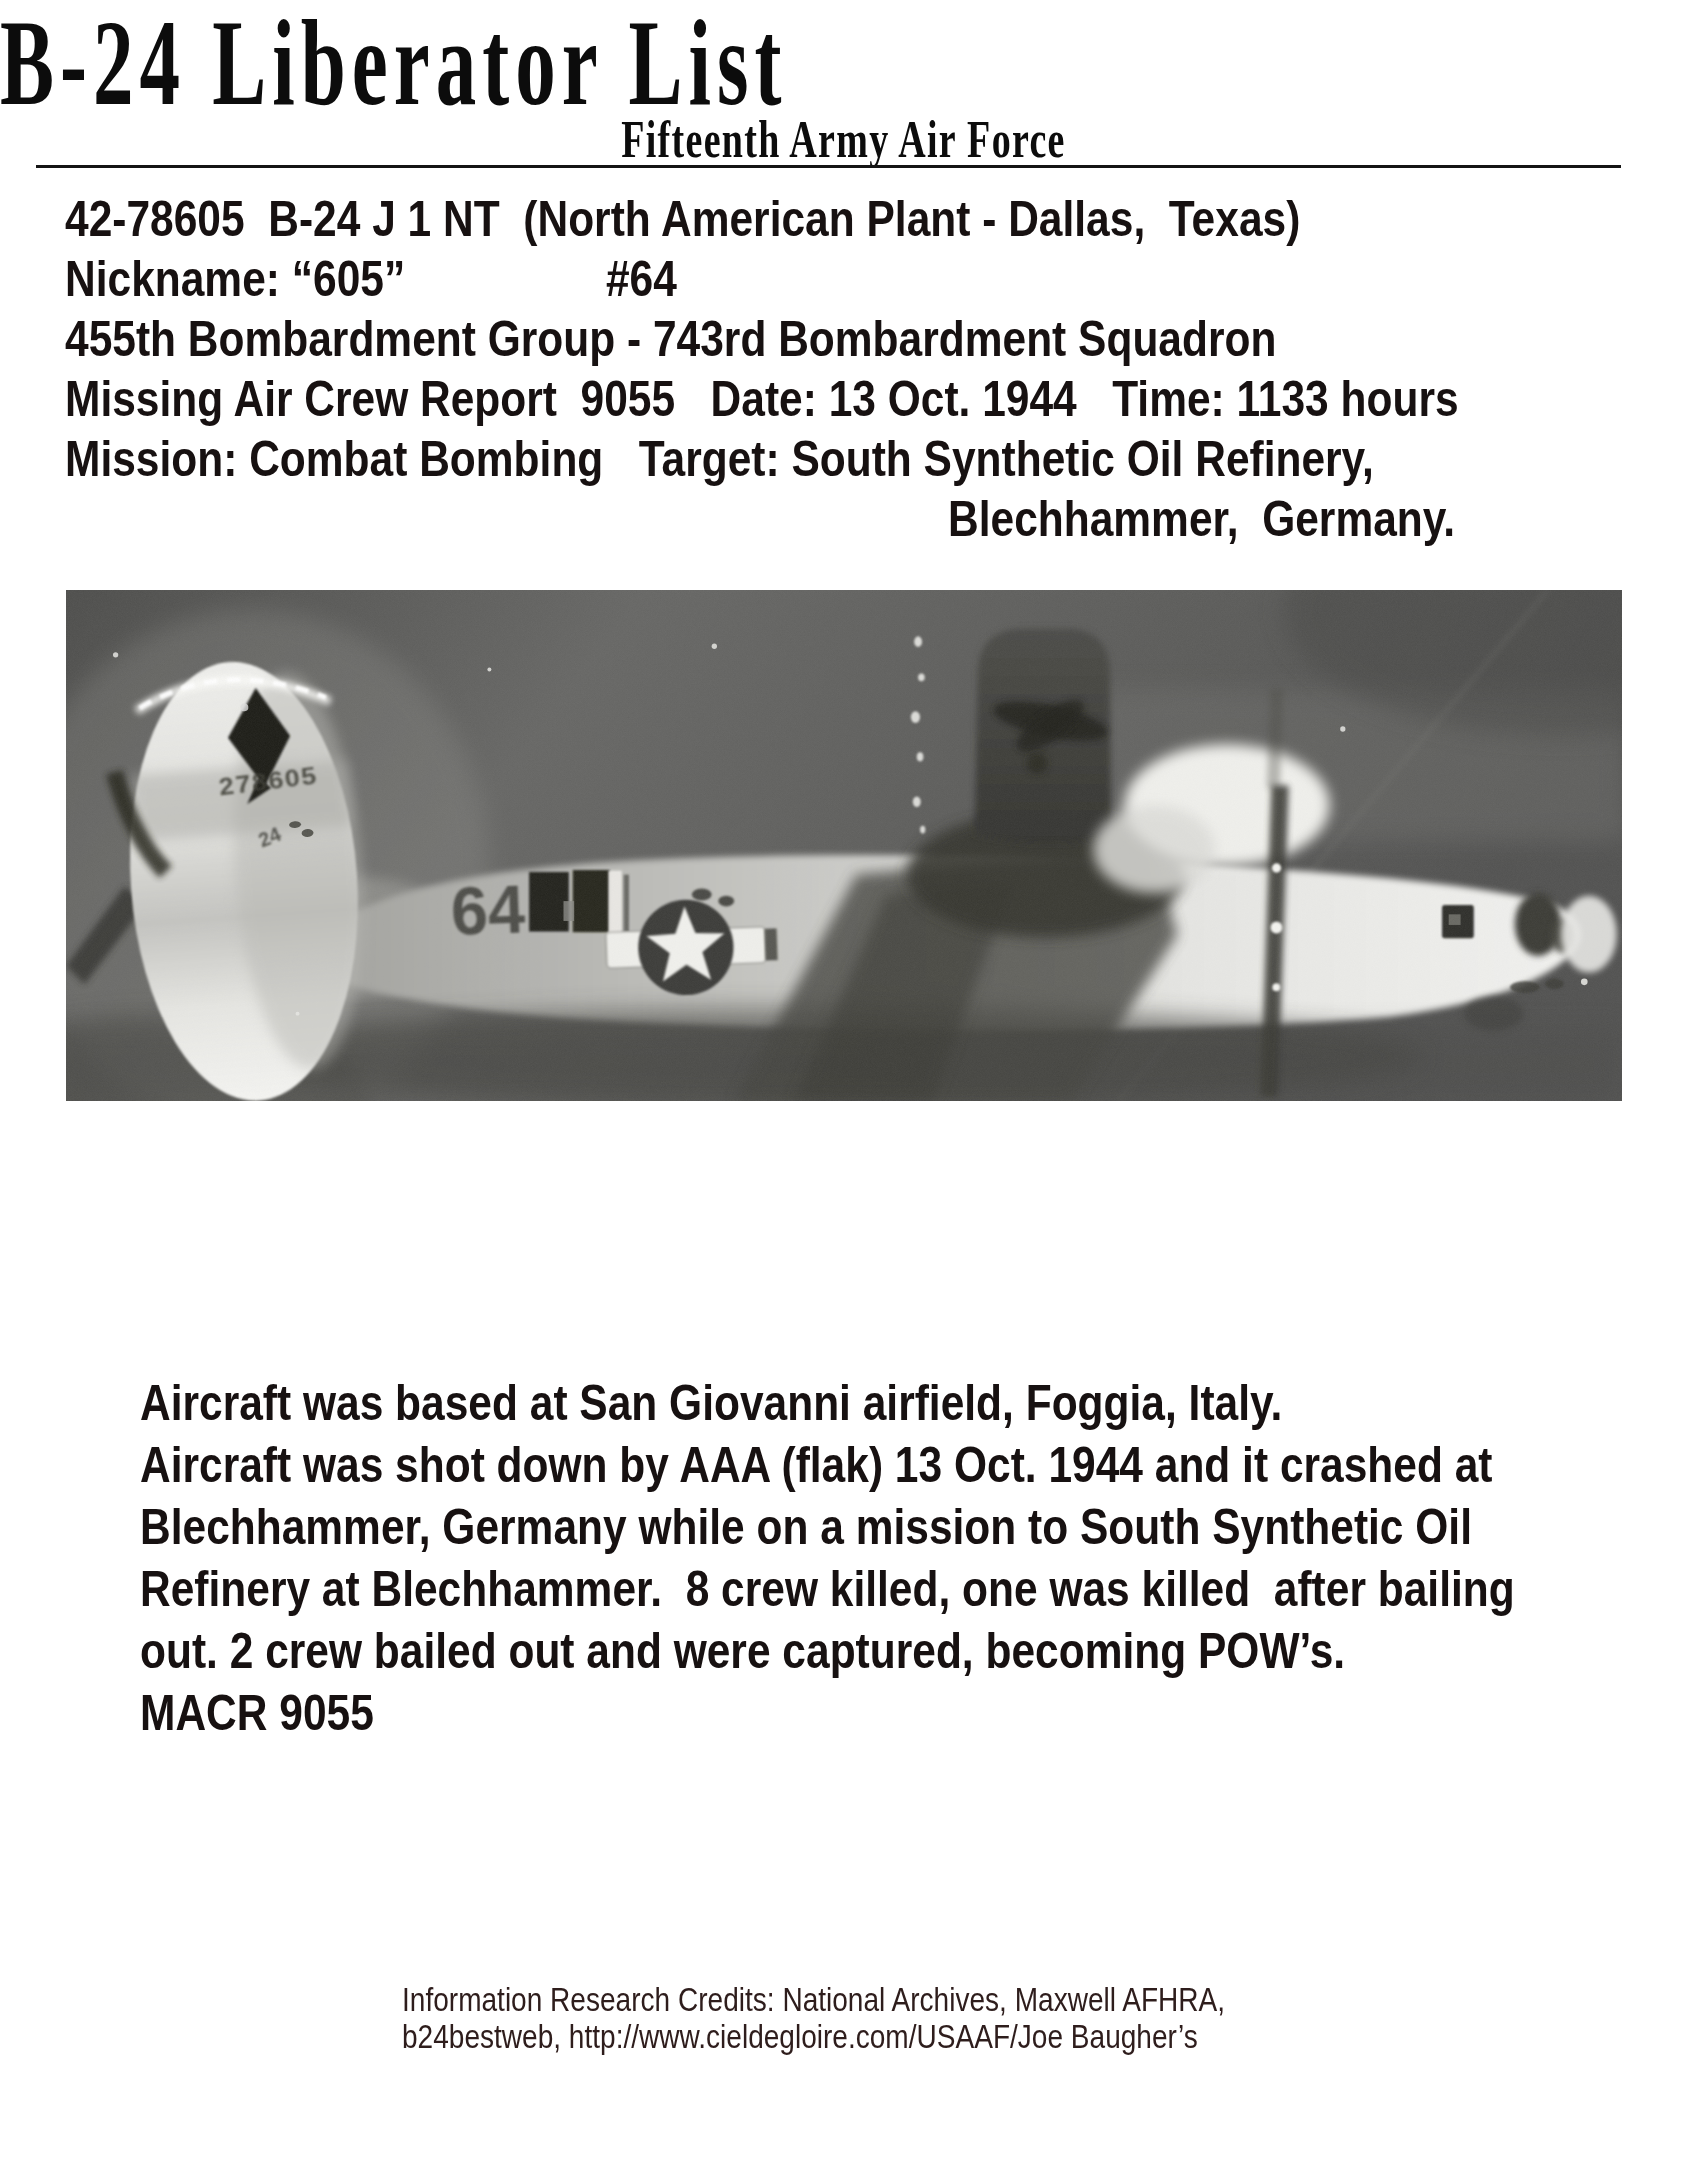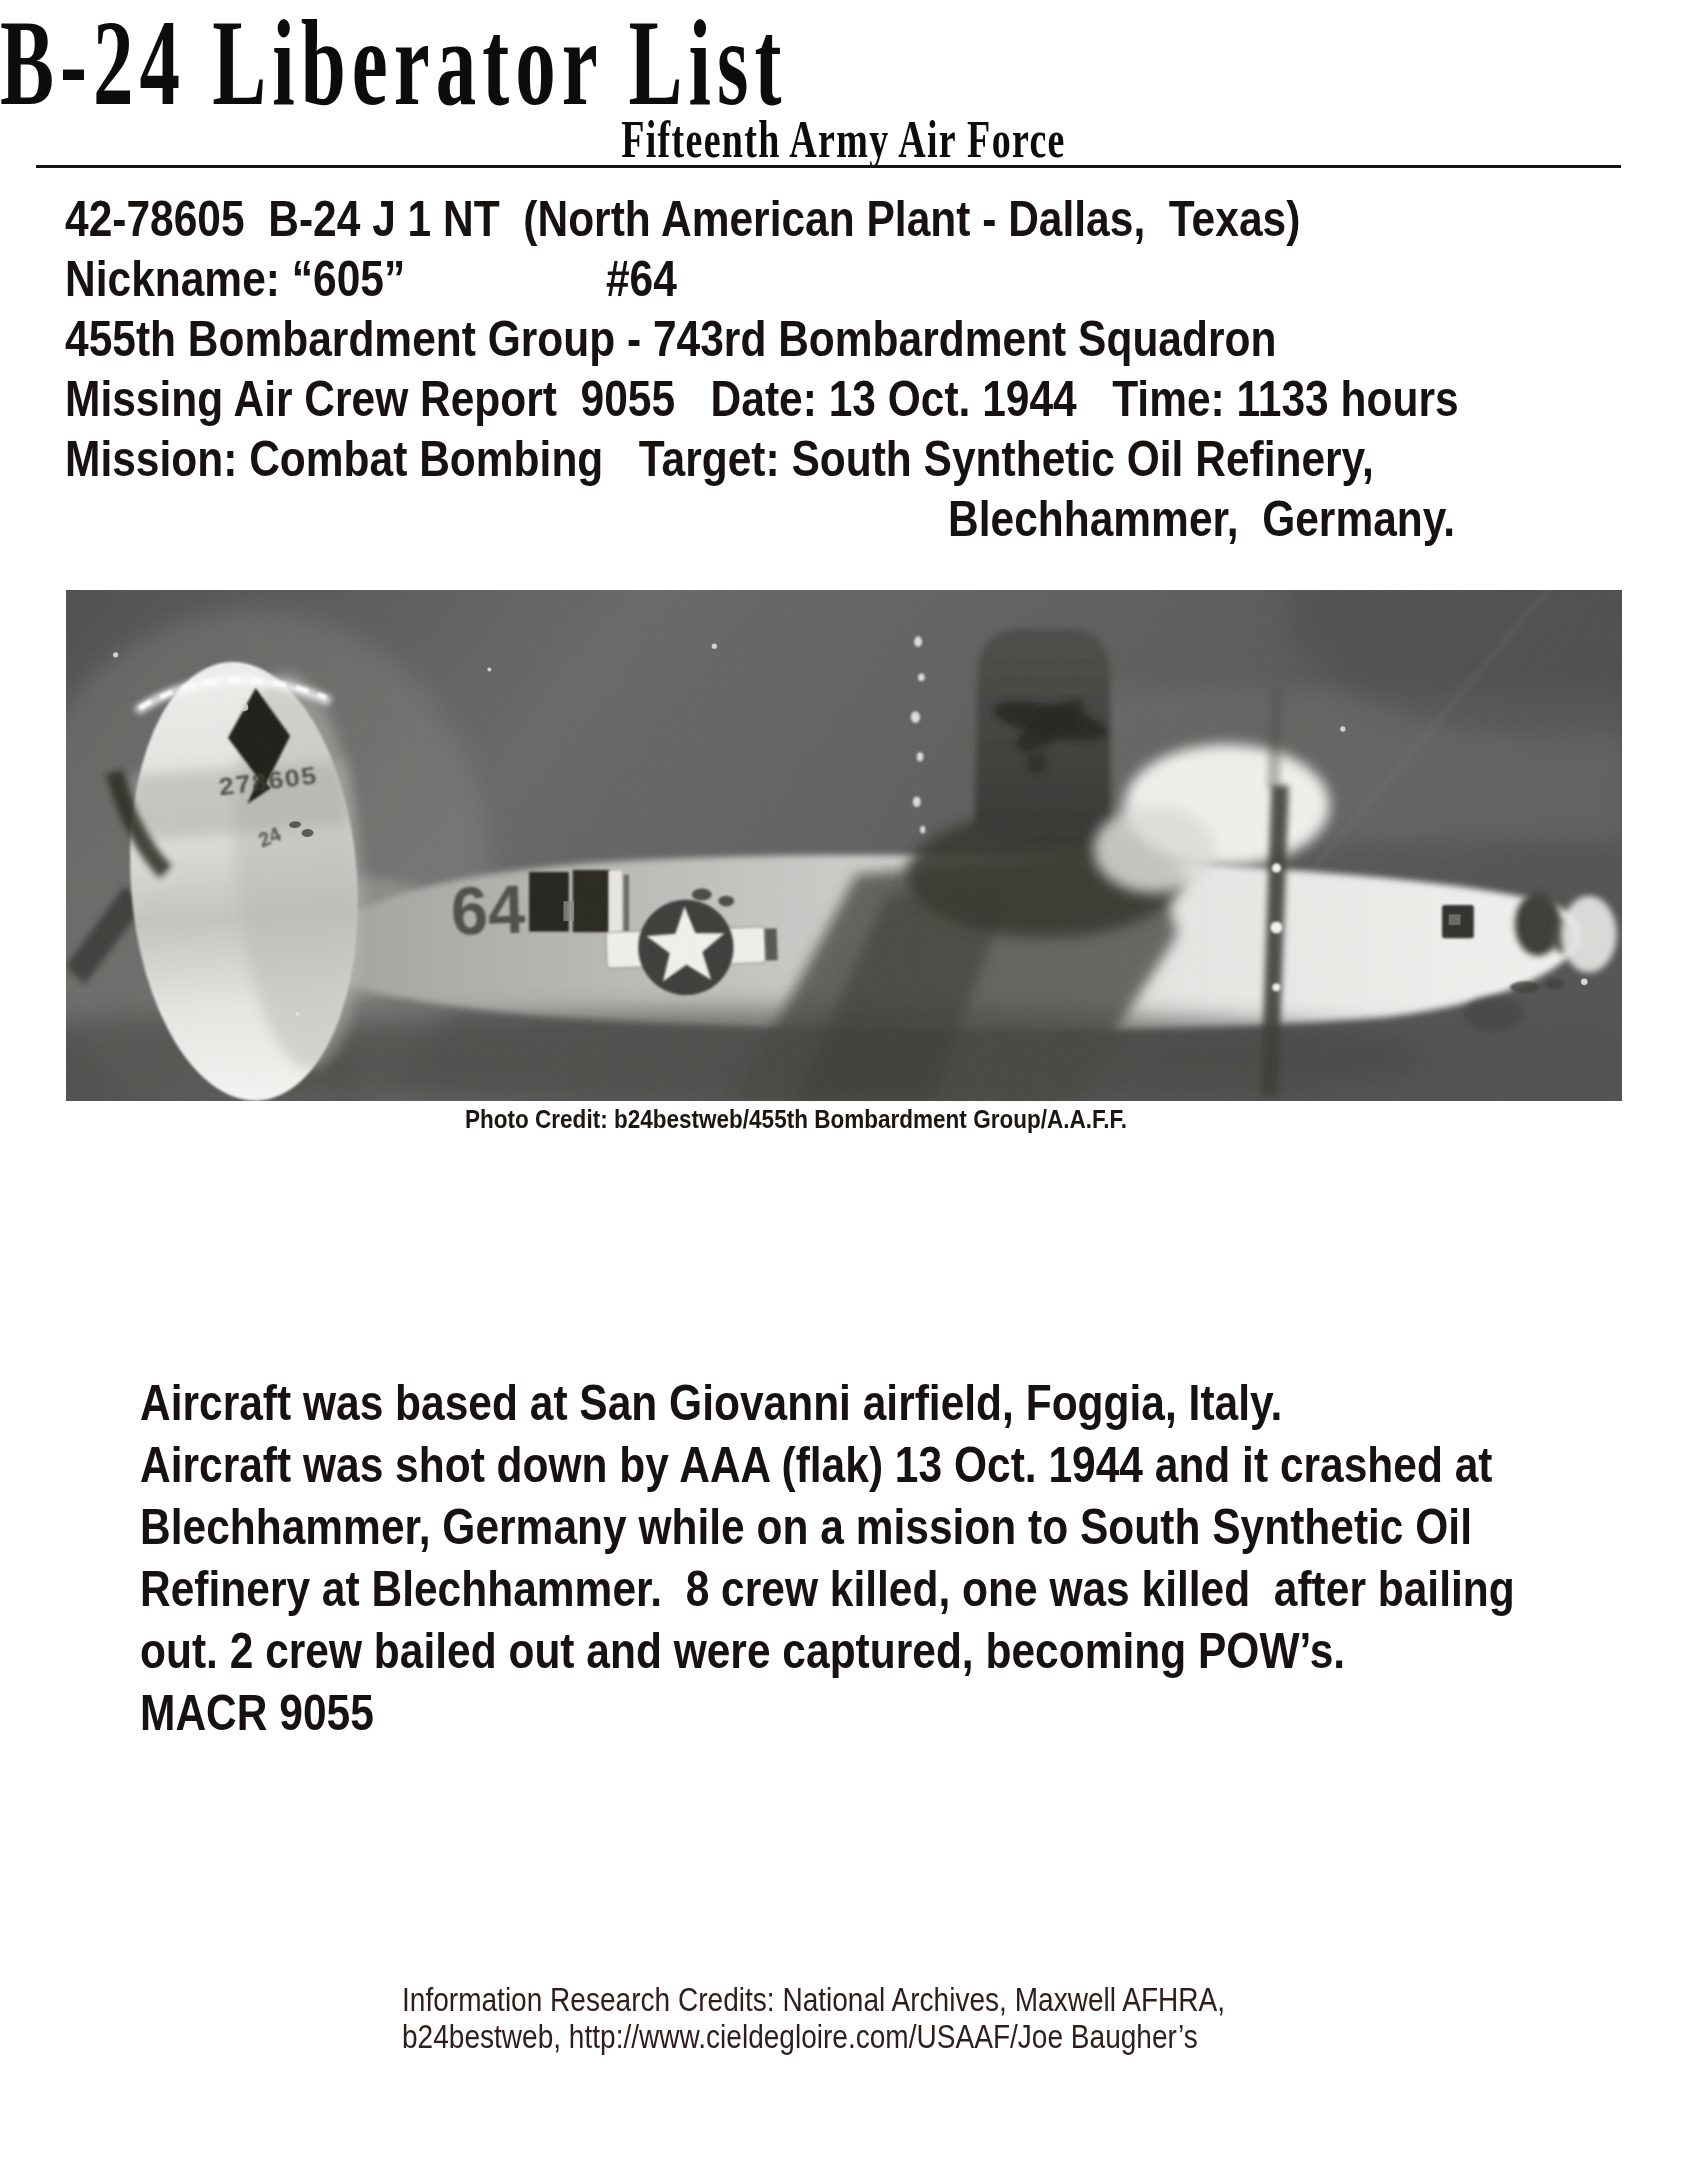--- a/index.html
+++ b/index.html
@@ -201,21 +201,20 @@
           <circle cx="640" cy="120" r="3"></circle>
         <circle cx="980" cy="85" r="4"></circle>
           <circle cx="350" cy="640" r="3"></circle>
         <circle cx="1930" cy="210" r="4"></circle>
       </g>
 
       <rect x="0" y="0" width="2352" height="772" filter="url(#grain)"></rect>
     </svg>
   </div>
 
-  <div class="photo-credit"><span class="cond">Photo Credit: b24bestweb/455th Bombardment Group/A.A.F.F.</span></div>
 
   <div class="desc">
     <div class="tline"><span class="cond">Aircraft was based at San Giovanni airfield, Foggia, Italy.</span></div>
     <div class="tline"><span class="cond">Aircraft was shot down by AAA (flak) 13 Oct. 1944 and it crashed at</span></div>
     <div class="tline"><span class="cond">Blechhammer, Germany while on a mission to South Synthetic Oil</span></div>
     <div class="tline"><span class="cond">Refinery at Blechhammer.  8 crew killed, one was killed  after bailing</span></div>
     <div class="tline"><span class="cond">out. 2 crew bailed out and were captured, becoming POW’s.</span></div>
     <div class="tline"><span class="cond">MACR 9055</span></div>
   </div>
 

